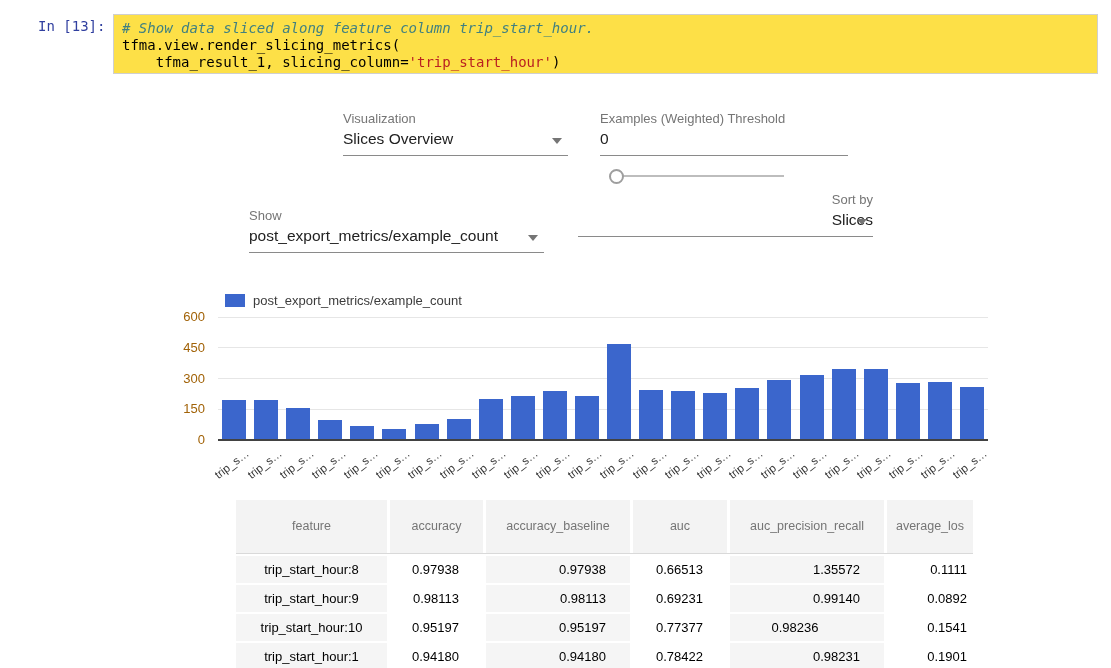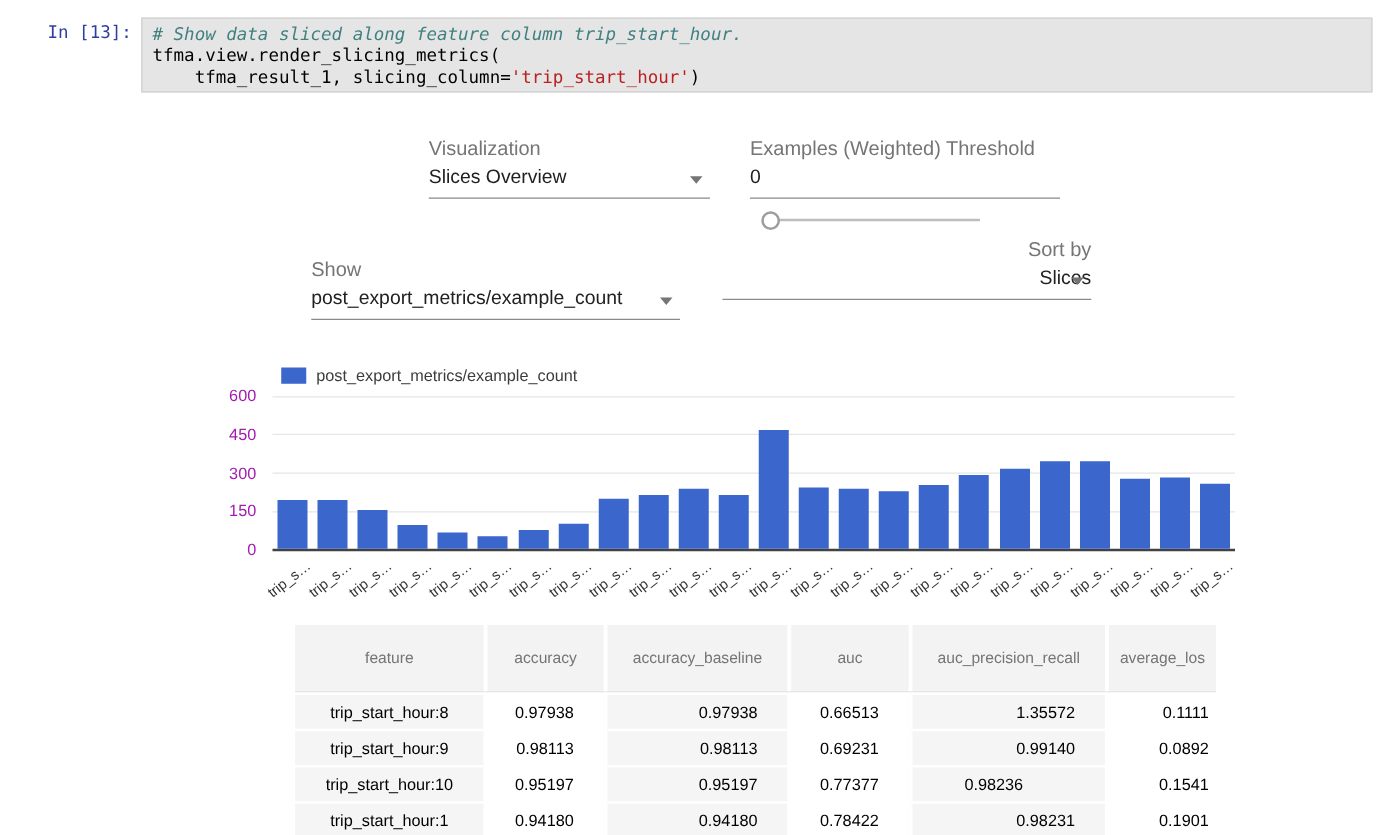--- a/index.html
+++ b/index.html
@@ -7,49 +7,49 @@
     width:1111px;height:668px;position:relative;overflow:hidden;
     background:#ffffff;font-family:"Liberation Sans",sans-serif;color:#212121;
   }
   
   .prompt{
     position:absolute;left:38px;top:18px;
     font-family:"DejaVu Sans Mono",monospace;font-size:14px;color:#303F9F;white-space:pre;
   }
   .code-box{
     position:absolute;left:113px;top:14px;width:985px;height:60px;box-sizing:border-box;
-    background:#e5e5e5;border:1px solid #cfcfcf;padding:5px 8px;
+    background:#fde047;border:1px solid #cfcfcf;padding:5px 8px;
     font-family:"DejaVu Sans Mono",monospace;font-size:14px;line-height:17px;color:#000;
   }
   .code-line{white-space:pre;}
   .tok-comment{color:#408080;font-style:italic;}
   .tok-string{color:#BA2121;}
   
   .ctl{position:absolute;}
-  .ctl-label{font-size:16px;color:#757575;margin-bottom:4px;}
+  .ctl-label{font-size:13px;color:#757575;margin-bottom:4px;}
   .ctl-value-row{position:relative;height:22px;}
   .ctl-value{font-size:15.5px;color:#212121;white-space:nowrap;}
   .dd-arrow{
     position:absolute;right:6px;top:8px;width:0;height:0;
     border-left:5px solid transparent;border-right:5px solid transparent;
     border-top:6px solid #757575;
   }
   .ctl-underline{border-bottom:1px solid #8a8a8a;margin-top:3px;}
   
   .slider-track{position:absolute;left:616px;top:175px;width:168px;height:2px;background:#bdbdbd;}
   .slider-thumb{
     position:absolute;left:609px;top:169px;width:11px;height:11px;border-radius:50%;
     background:#fff;border:2px solid #9e9e9e;box-sizing:content-box;
   }
   
   .legend{position:absolute;left:225px;top:293px;display:flex;align-items:center;}
   .legend-swatch{width:20px;height:13px;margin-right:8px;}
   .legend-label{font-size:13px;color:#3c3c3c;}
   .ylabels{position:absolute;left:165px;top:0;width:40px;}
-  .ylabel{position:absolute;width:40px;text-align:right;font-size:13px;color:#a21caf;}
+  .ylabel{position:absolute;width:40px;text-align:right;font-size:13px;color:#a16207;}
   .plot{position:absolute;left:218px;top:317px;width:770px;height:123px;}
   .gridline{position:absolute;left:0;width:100%;height:1px;background:#e6e6e6;}
   .axis-base{position:absolute;left:0;bottom:-1px;width:100%;height:2px;background:#424242;}
   .bar{position:absolute;bottom:1px;}
   .xticks{position:absolute;left:218px;top:443px;width:770px;height:40px;}
   .xtick{
     position:absolute;top:4px;white-space:nowrap;font-size:11.5px;color:#333;
     transform:rotate(-38deg);transform-origin:100% 0;
   }
   

